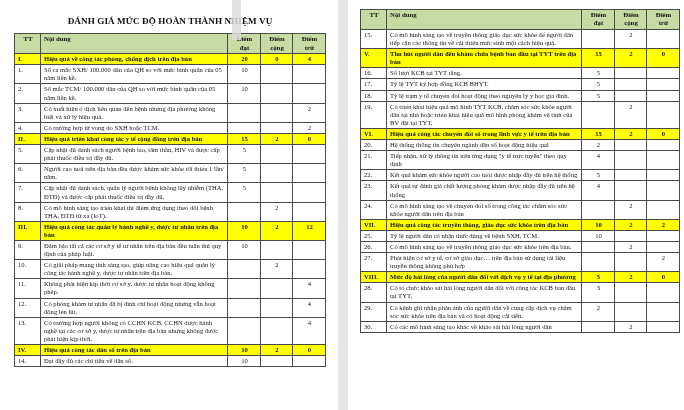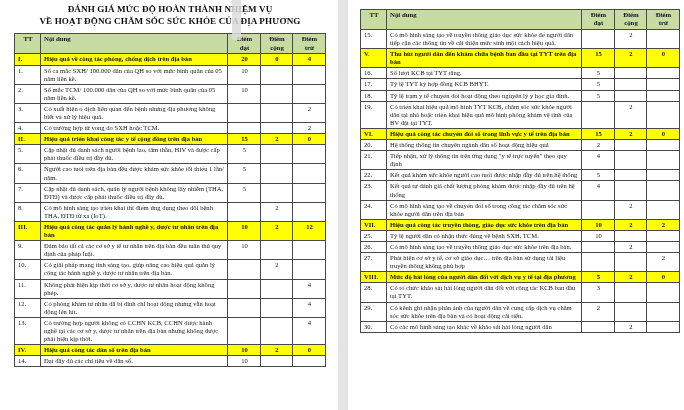--- a/index.html
+++ b/index.html
@@ -39,21 +39,21 @@
     background: #e2e2e2;
     flex: 0 0 10px;
   }
 
   .doc-title {
     text-align: center;
     font-weight: bold;
     font-size: 9.1px;
     line-height: 12.2px;
     letter-spacing: .1px;
-    padding-top: 3px;
+    padding-top: 15px;
     padding-bottom: 6px;
     color: #111;
   }
   .doc-title .ln { display: block; white-space: nowrap; }
 
   
   .fold {
     position: absolute;
     top: 0px;
     left: 232px;
@@ -115,21 +115,20 @@
 </head>
 <body>
 
 <div id="scan">
 
   <div class="page page-left">
     <div class="fold"></div>
 
     <div class="doc-title">
       <span class="ln">ĐÁNH GIÁ MỨC ĐỘ HOÀN THÀNH NHIỆM VỤ</span>
-      <span class="ln">VỀ HOẠT ĐỘNG CHĂM SÓC SỨC KHỎE CỦA ĐỊA PHƯƠNG</span>
     </div>
 
     <table class="grid">
       <colgroup>
         <col class="w-tt">
           <col class="w-body">
           <col class="w-p1">
           <col class="w-p2">
           <col class="w-p3">
       </colgroup>

